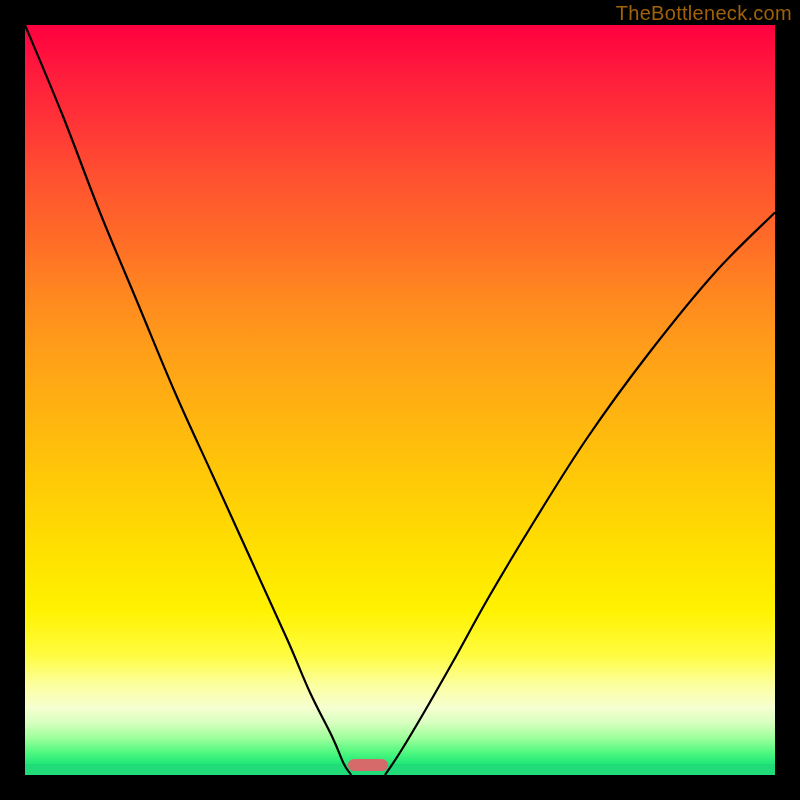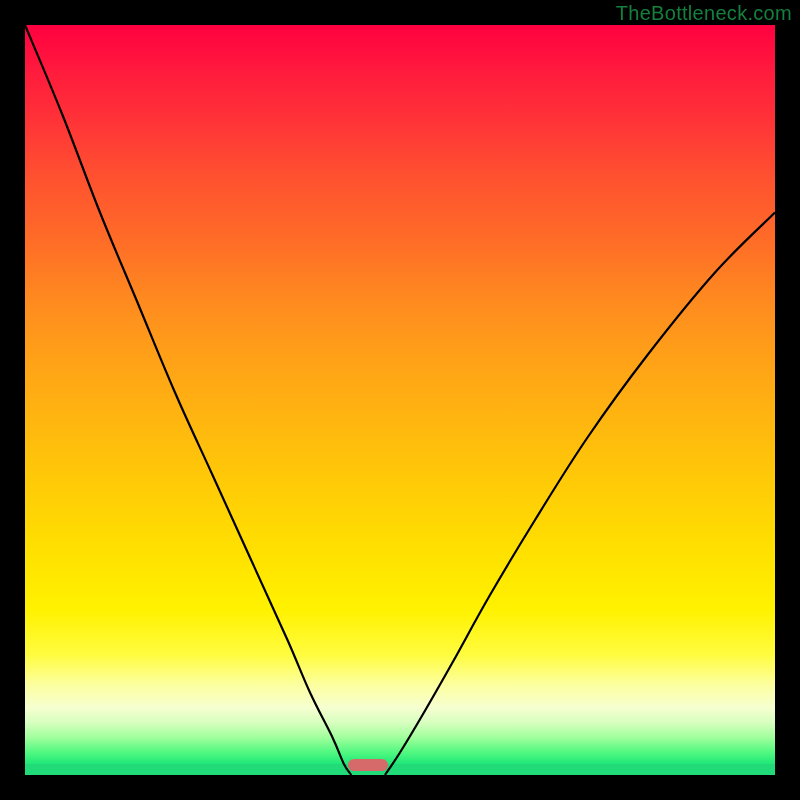--- a/index.html
+++ b/index.html
@@ -59,21 +59,21 @@
     left: 0;
     top: 0;
     width: 800px;
     height: 800px;
     pointer-events: none;
   }
   .watermark {
     position: absolute;
     top: 2px;
     right: 8px;
-    color: #15803d;
+    color: #a16207;
     font-size: 20px;
     font-weight: 500;
     letter-spacing: 0.3px;
   }
 </style>
 </head>
 <body>
 
 <div class="frame"></div>
 

